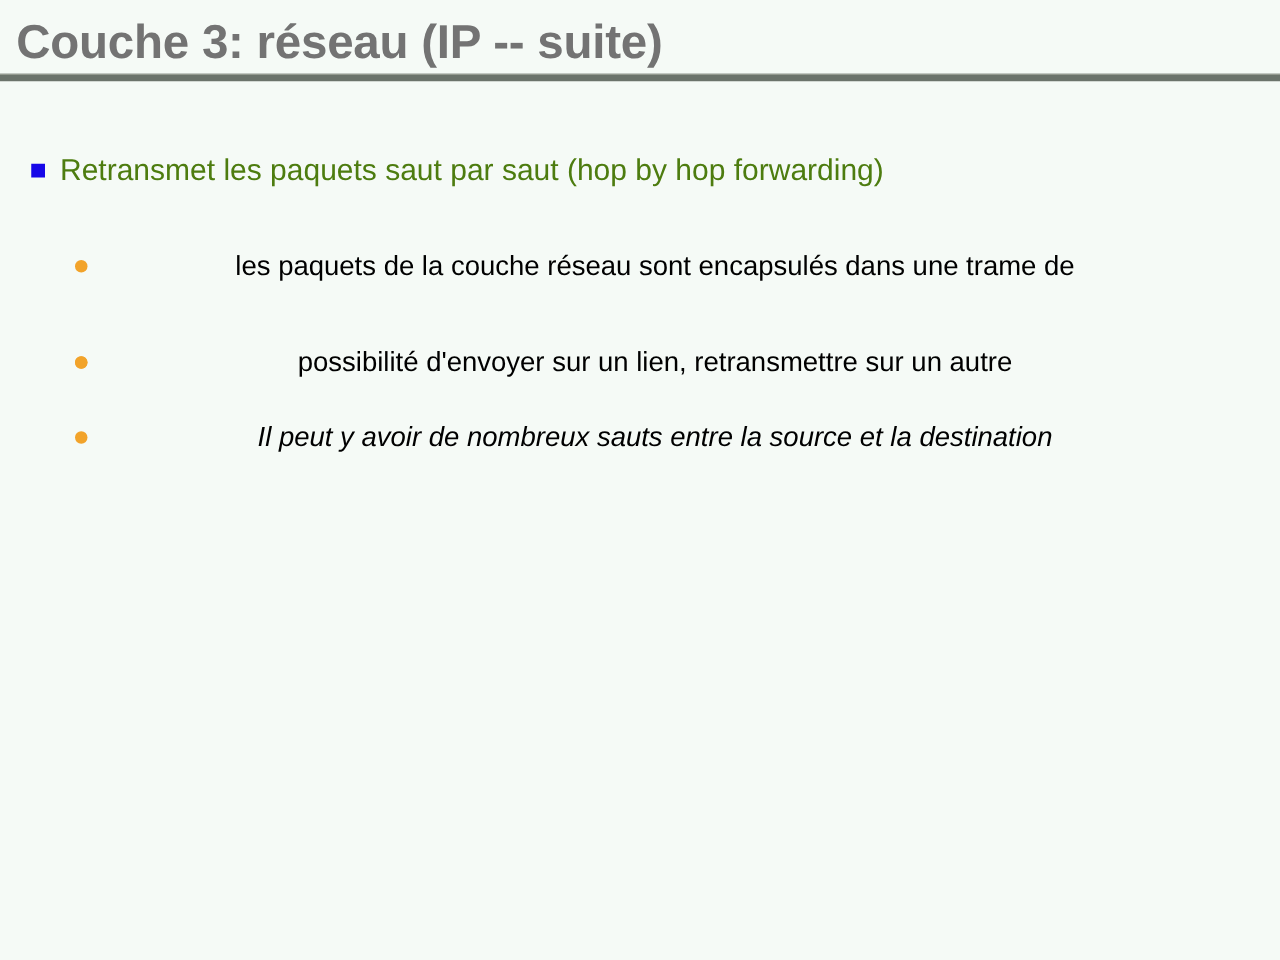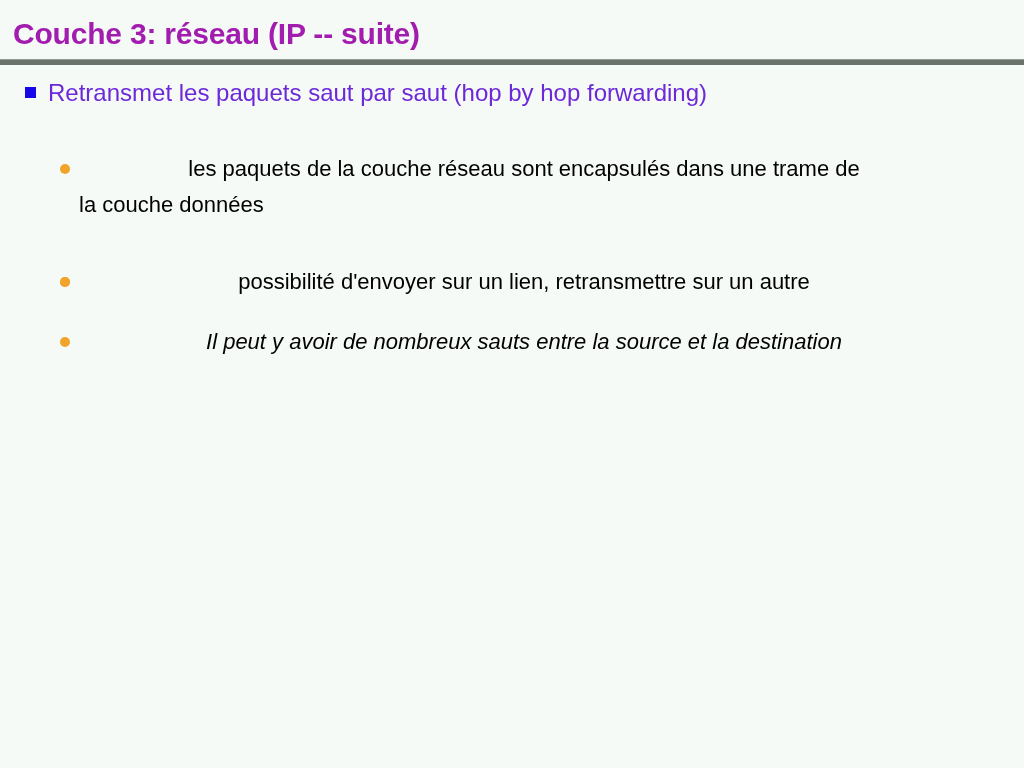--- a/index.html
+++ b/index.html
@@ -21,23 +21,23 @@
     height: 768px;
     background: #f5faf6;
     box-sizing: border-box;
   }
 
   
   .slide-title {
     position: absolute;
     left: 13px;
     top: 16px;
-    font-size: 30px;
+    font-size: 38px;
     font-weight: bold;
-    color: #a21caf;
+    color: #737373;
     letter-spacing: -0.2px;
     white-space: nowrap;
     line-height: 36px;
   }
 
   .title-rule {
     position: absolute;
     left: 0;
     top: 59px;
     width: 1024px;
@@ -52,23 +52,24 @@
     left: 0;
     top: 78px;
     width: 1024px;
   }
 
   
   .lvl1 {
     position: relative;
     padding-left: 48px;
     padding-right: 30px;
+    margin-top: 44px;
     font-size: 24px;
     line-height: 30px;
-    color: #6d28d9;
+    color: #4d7c0f;
   }
   .lvl1 .sq-bullet {
     position: absolute;
     left: 25px;
     top: 9px;
     width: 11px;
     height: 11px;
     background: #1607e8;
   }
   .lvl1-text {
@@ -118,21 +119,20 @@
   <div class="body-area">
 
     <div class="lvl1">
       <span class="sq-bullet"></span>
       <span class="lvl1-text">Retransmet les paquets saut par saut (hop by hop forwarding)</span>
     </div>
 
     <div class="lvl2 item-a">
       <span class="dot-bullet"></span>
       <span class="lvl2-text nowrap">les paquets de la couche réseau sont encapsulés dans une trame de</span>
-      <span class="lvl2-text">la couche données</span>
     </div>
 
     <div class="lvl2 item-b">
       <span class="dot-bullet"></span>
     </div>
 
     <div class="lvl2 item-c">
       <span class="dot-bullet"></span>
       <span class="lvl2-text nowrap">possibilité d'envoyer sur un lien, retransmettre sur un autre</span>
     </div>

